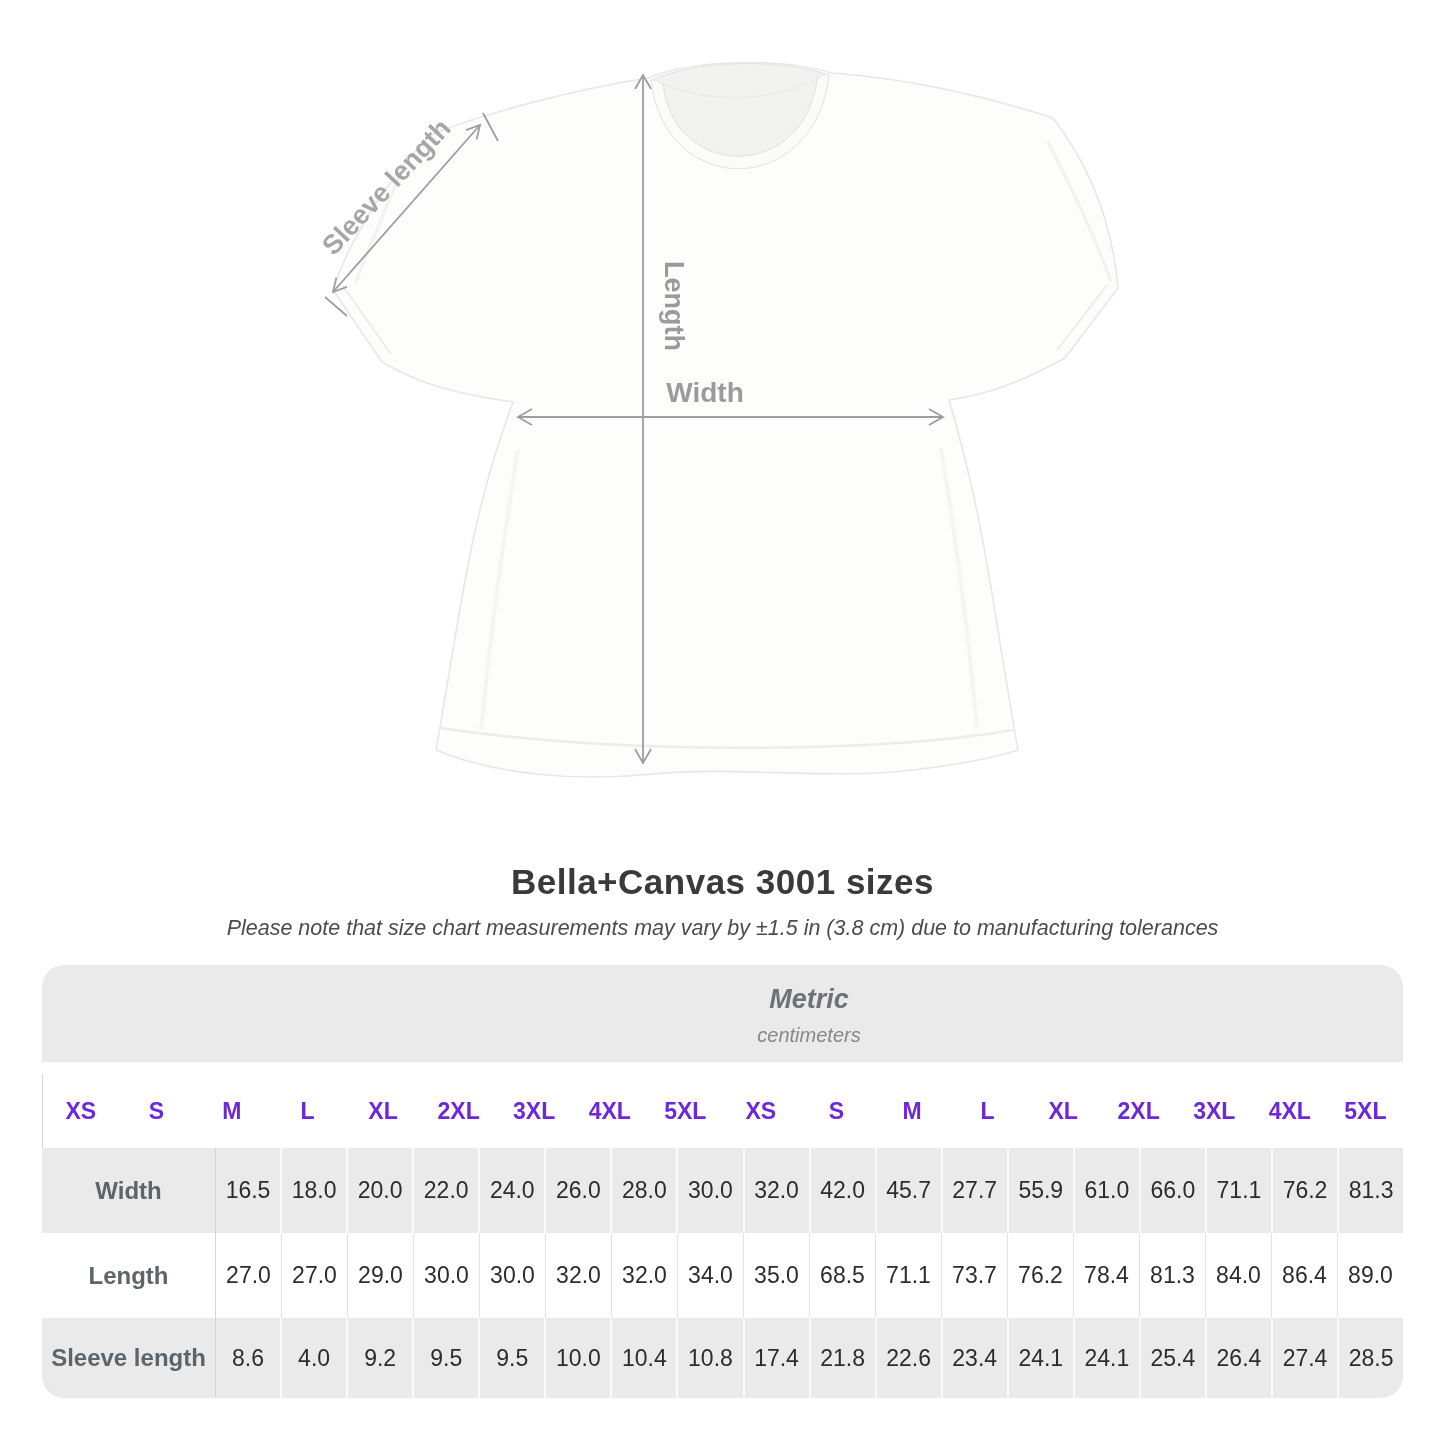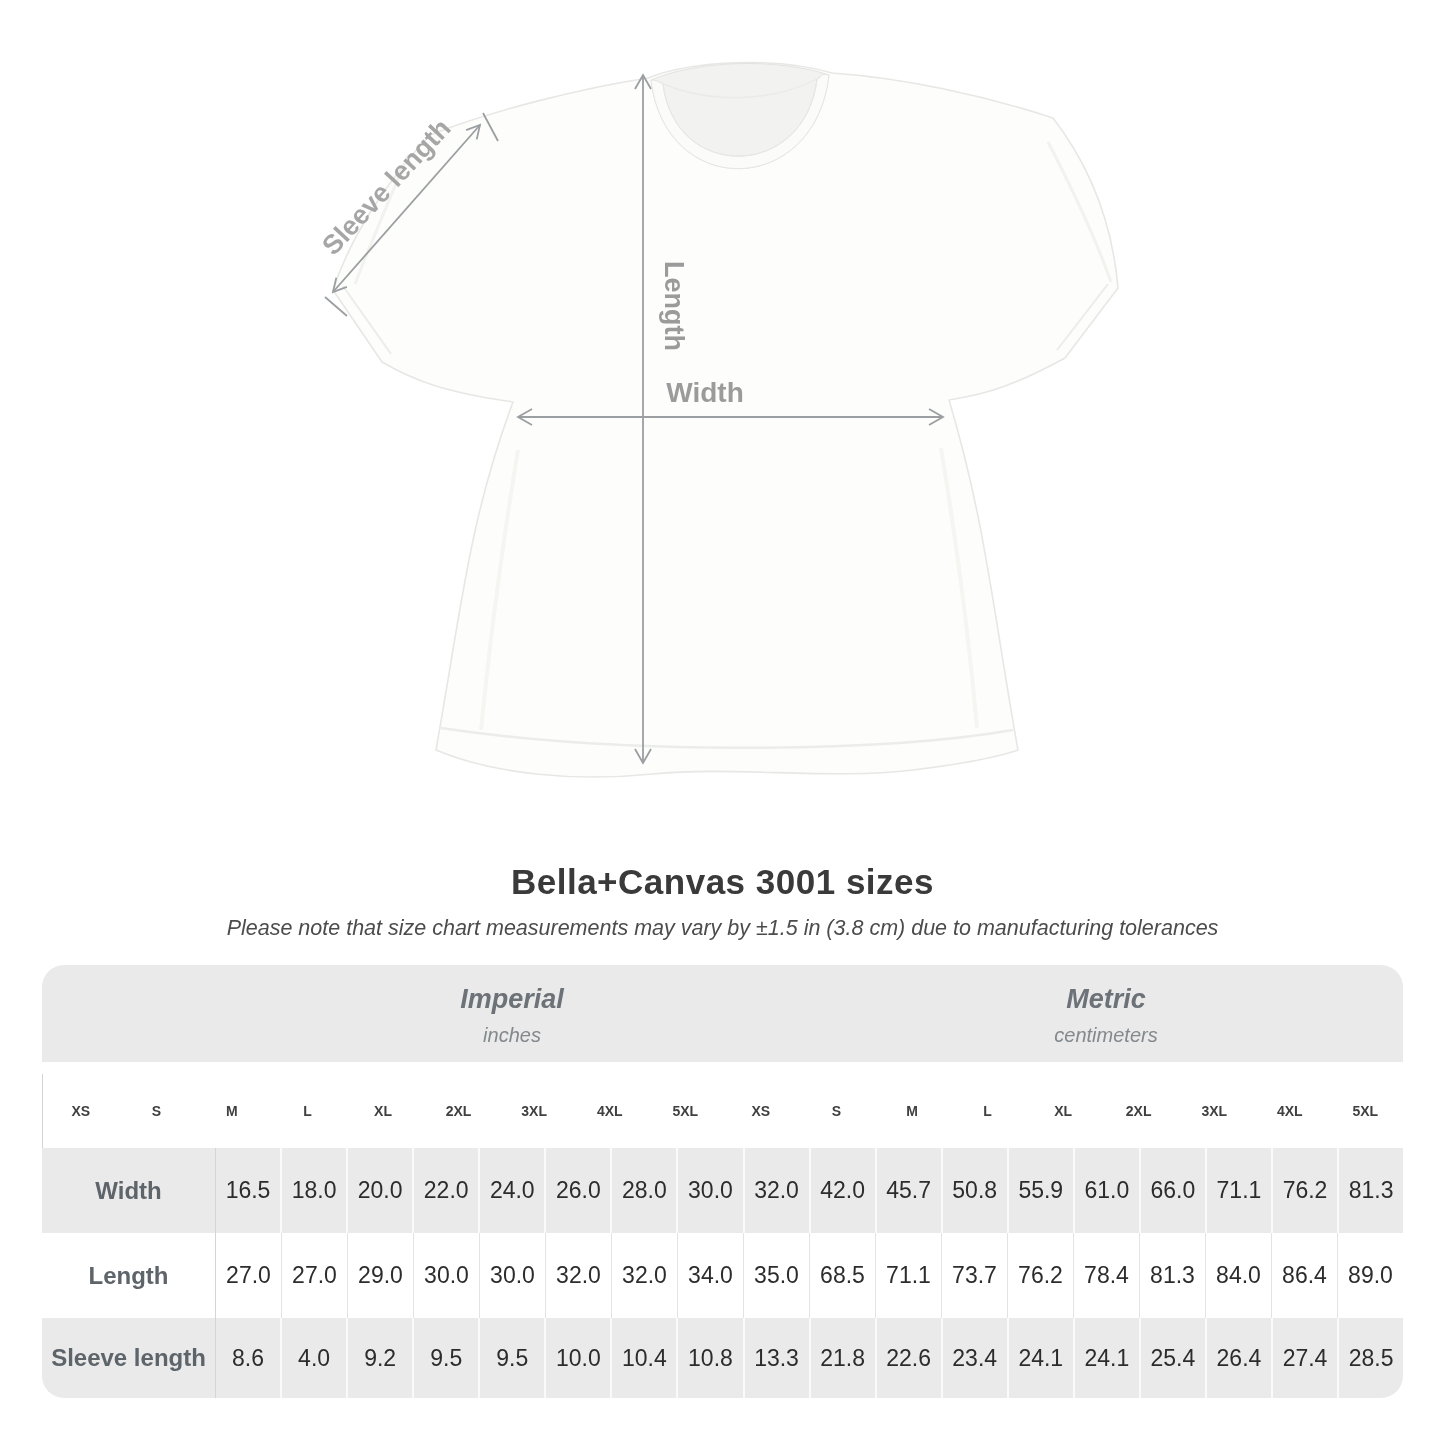--- a/index.html
+++ b/index.html
@@ -25,21 +25,21 @@
   .row-data.last{height:80px;}
   .row-gray{background:#eaeaea;}
   .row-white{background:#ffffff;}
   .cell{
     flex:1;display:flex;align-items:center;justify-content:center;
     font-size:23px;color:#2c2c2c;min-width:0;
   }
   .cell.label{
     flex:0 0 173px;font-weight:bold;color:#5d646a;font-size:24px;
   }
-  .cell.head{font-weight:bold;color:#404040;font-size:14px;margin-top:12px;}
+  .cell.head{font-weight:bold;color:#6d28d9;font-size:23px;margin-top:12px;}
   .row-white .cell + .cell{border-left:1px solid #e3e3e3;}
   .row-gray  .cell + .cell{border-left:2px solid #fafafa;}
   .sizetable .cell.first-data{border-left:1px solid #d5d5d5 !important;}
   .group{
     flex:1;display:flex;flex-direction:column;align-items:center;justify-content:center;
     padding-top:4px;
   }
   .group .gname{font-size:27px;font-weight:bold;font-style:italic;color:#6c7277;}
   .group .gunit{font-size:20px;font-style:italic;color:#83898d;margin-top:9px;}
   .group-spacer{flex:0 0 173px;}
@@ -113,24 +113,20 @@
 </svg>
 
 <div class="heading">
   <h1>Bella+Canvas 3001 sizes</h1>
   <p>Please note that size chart measurements may vary by ±1.5 in (3.8 cm) due to manufacturing tolerances</p>
 </div>
 
 <div class="sizetable">
   <div class="row row-group">
     <div class="group-spacer"></div>
-    <div class="group">
-      <div class="gname">Imperial</div>
-      <div class="gunit">inches</div>
-    </div>
     <div class="group">
       <div class="gname">Metric</div>
       <div class="gunit">centimeters</div>
     </div>
   </div>
 
   <div class="row row-sizes" id="size-row">
 
   <div class="cell head first-data">XS</div>
       <div class="cell head">S</div>
@@ -160,21 +156,21 @@
         <div class="cell">18.0</div>
         <div class="cell">20.0</div>
         <div class="cell">22.0</div>
         <div class="cell">24.0</div>
         <div class="cell">26.0</div>
         <div class="cell">28.0</div>
         <div class="cell">30.0</div>
         <div class="cell">32.0</div>
         <div class="cell">42.0</div>
         <div class="cell">45.7</div>
-        <div class="cell">50.8</div>
+        <div class="cell">27.7</div>
         <div class="cell">55.9</div>
         <div class="cell">61.0</div>
         <div class="cell">66.0</div>
         <div class="cell">71.1</div>
         <div class="cell">76.2</div>
         <div class="cell">81.3</div>
       </div>
       <div class="row row-data row-white">
         <div class="cell label">Length</div>
         <div class="cell first-data">27.0</div>
@@ -199,21 +195,21 @@
       <div class="row row-data row-gray last">
         <div class="cell label">Sleeve length</div>
         <div class="cell first-data">8.6</div>
         <div class="cell">4.0</div>
         <div class="cell">9.2</div>
         <div class="cell">9.5</div>
         <div class="cell">9.5</div>
         <div class="cell">10.0</div>
         <div class="cell">10.4</div>
         <div class="cell">10.8</div>
-        <div class="cell">13.3</div>
+        <div class="cell">17.4</div>
         <div class="cell">21.8</div>
         <div class="cell">22.6</div>
         <div class="cell">23.4</div>
         <div class="cell">24.1</div>
         <div class="cell">24.1</div>
         <div class="cell">25.4</div>
         <div class="cell">26.4</div>
         <div class="cell">27.4</div>
         <div class="cell">28.5</div>
       </div>

